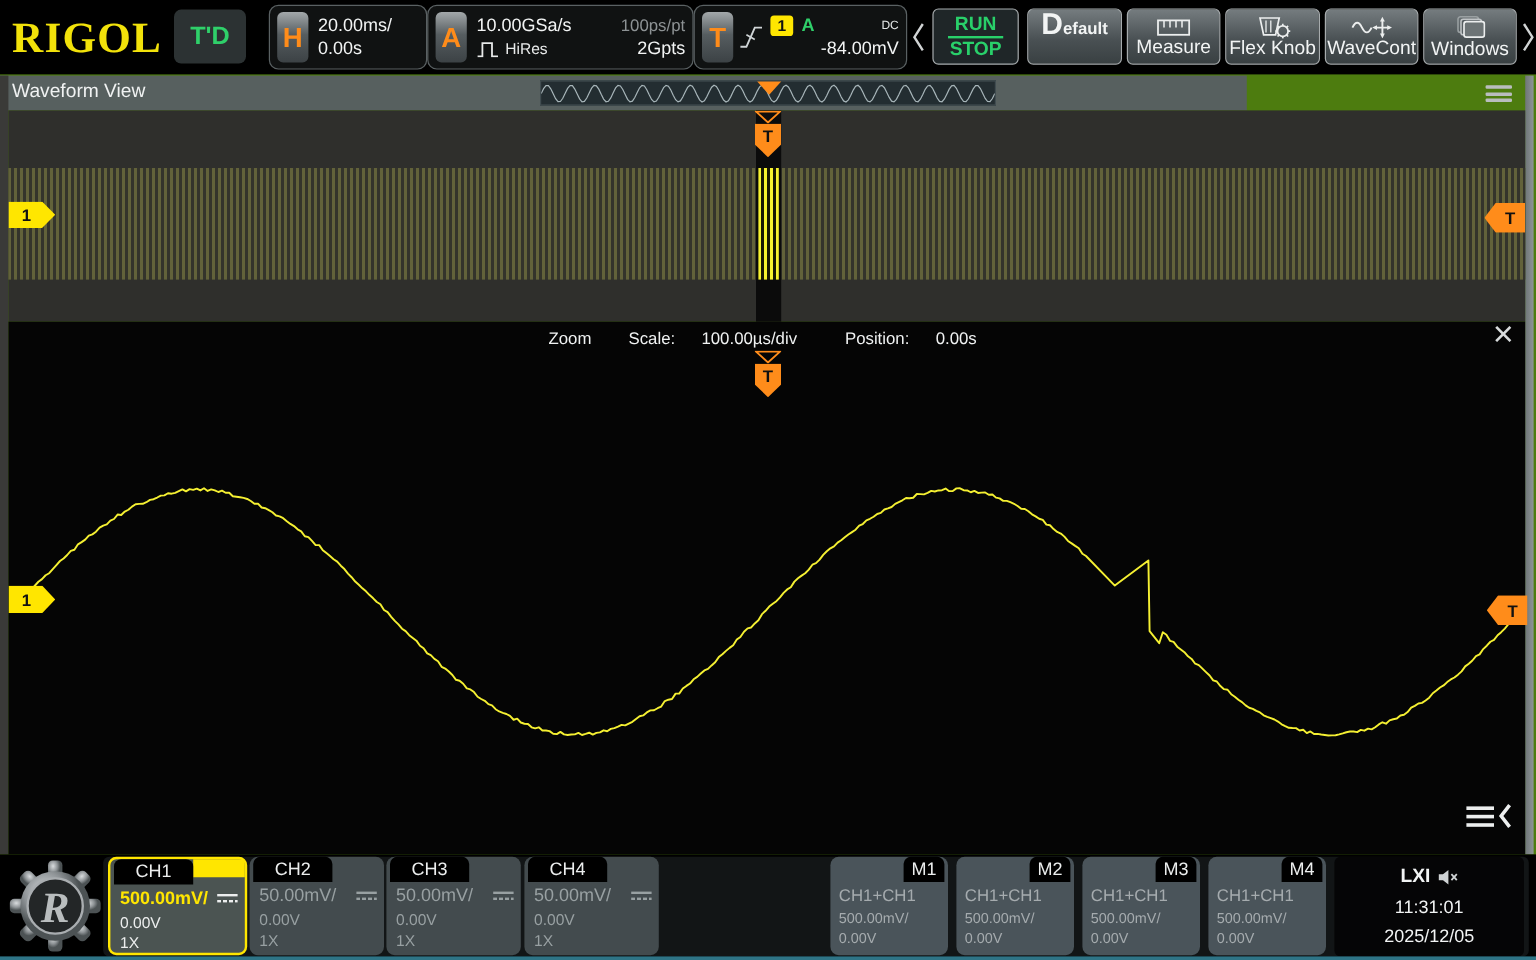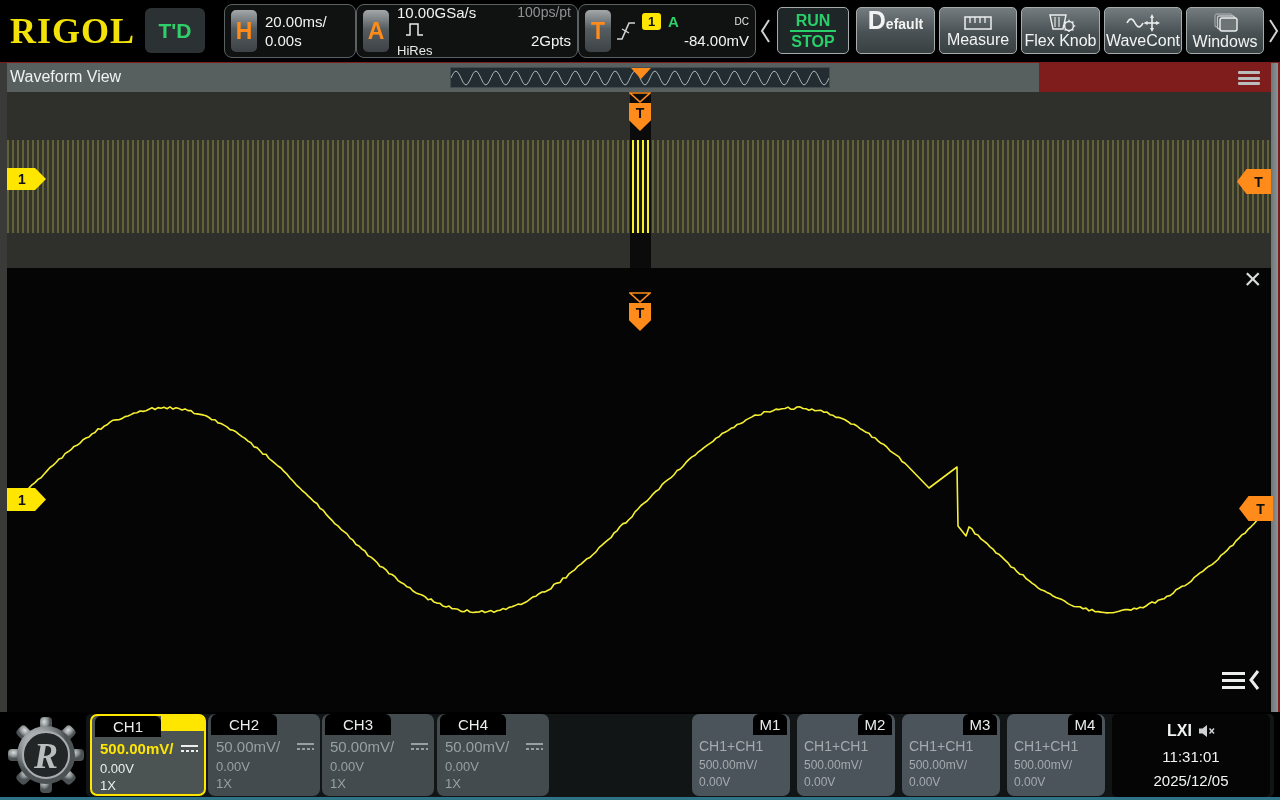--- a/index.html
+++ b/index.html
@@ -1,17 +1,17 @@
 <!DOCTYPE html>
 <html><head>
 <meta charset="utf-8">
 <style>
   html,body{margin:0;padding:0;background:#000;}
   *{box-sizing:border-box;}
-  .screen{position:relative;width:1280px;height:800px;background:#7f1d1d;overflow:hidden;
+  .screen{position:relative;width:1280px;height:800px;background:#4d7c0f;overflow:hidden;
           font-family:"Liberation Sans",sans-serif;color:#e8eaea;}
   
   .topbar{position:absolute;left:0;top:0;width:1280px;height:62px;background:#000;}
   .logo{position:absolute;left:10px;top:10px;font-family:"Liberation Serif",serif;
         font-weight:bold;font-size:36px;color:#f2e20a;letter-spacing:1px;}
   .tdbox{position:absolute;left:145px;top:8px;width:60px;height:45px;background:#2c3233;
          border-radius:6px;display:flex;align-items:center;justify-content:center;
          color:#2fd06a;font-size:21px;font-weight:bold;}
   .grp{position:absolute;top:4px;height:54px;border:1px solid #5a6163;border-radius:8px;
        background:#101212;display:flex;align-items:center;padding:0 6px;}
@@ -139,21 +139,21 @@
     </div>
 
     <div class="grp" style="left:356px;width:222px;">
       <div class="keyicon">A</div>
       <div class="gtxt">
         <div class="row">
           <span class="w15">10.00GSa/s</span>
           <span class="gray">100ps/pt</span>
         </div>
         <div class="row">
-          <span style="display:flex;align-items:center;gap:5px;flex-direction:column;">
+          <span style="display:flex;align-items:center;gap:5px;">
             <svg width="19" height="14" viewBox="0 0 19 14">
                 <polyline points="1,13 5,13 5,2 13,2 13,13 18,13" fill="none" stroke="#e8eaea" stroke-width="1.5"></polyline>
               </svg>
             <span style="font-size:13px;">HiRes</span>
           </span>
           <span class="w15">2Gpts</span>
         </div>
       </div>
     </div>
 
@@ -287,20 +287,25 @@
   </div>
   <div class="chmark" style="left:7px;top:168px;">1</div>
   <div class="trigmark" style="left:1237px;top:169px;">T</div>
 
   <div class="zoomsec">
     <svg width="1264" height="444" style="position:absolute;left:-7px;top:0;">
       <polyline id="main-wave" fill="none" stroke="#f5f032" stroke-width="1.6" stroke-linejoin="round" points="8,241.0 11,239.3 14,236.2 17,232.2 20,230.0 23,226.1 26,223.3 29,220.1 32,216.8 35,214.6 38,211.4 41,209.7 44,206.2 47,202.9 50,199.5 53,197.4 56,194.5 59,191.0 62,190.1 65,185.6 68,183.8 71,181.7 74,178.4 77,177.3 80,175.1 83,171.7 86,170.0 89,169.0 92,165.9 95,164.5 98,160.8 101,161.2 104,158.3 107,156.8 110,154.2 113,152.2 116,151.9 119,151.8 122,150.5 125,148.6 128,148.0 131,146.6 134,145.0 137,144.8 140,143.0 143,143.4 146,142.7 149,141.2 152,139.8 155,141.5 158,139.6 161,140.2 164,139.2 167,140.7 170,138.9 173,141.1 176,139.8 179,140.6 182,142.0 185,140.9 188,142.6 191,142.6 194,145.5 197,145.9 200,146.4 203,146.9 206,147.8 209,149.5 212,151.8 215,151.7 218,154.9 221,155.5 224,157.1 227,158.9 230,161.6 233,162.3 236,163.8 239,166.3 242,168.6 245,170.4 248,173.1 251,174.8 254,178.9 257,179.6 260,182.8 263,186.2 266,186.3 269,190.5 272,192.9 275,195.4 278,198.0 281,200.0 284,203.4 287,206.2 290,210.0 293,213.0 296,216.6 299,219.3 302,222.3 305,224.8 308,227.9 311,230.6 314,233.7 317,235.5 320,240.3 323,242.1 326,246.1 329,249.4 332,252.3 335,255.9 338,257.9 341,261.3 344,263.6 347,265.9 350,270.1 353,272.2 356,276.5 359,278.0 362,281.1 365,283.0 368,287.7 371,289.1 374,291.6 377,294.5 380,298.5 383,299.3 386,301.8 389,305.7 392,306.5 395,308.7 398,312.6 401,314.5 404,316.0 407,318.8 410,319.8 413,323.0 416,324.9 419,326.1 422,327.0 425,328.6 428,331.8 431,330.9 434,334.1 437,335.1 440,335.3 443,338.1 446,339.0 449,338.1 452,340.7 455,340.8 458,341.3 461,343.4 464,343.8 467,341.9 470,344.0 473,344.5 476,344.1 479,344.0 482,342.8 485,344.5 488,343.6 491,342.6 494,344.2 497,342.7 500,342.3 503,340.6 506,341.4 509,339.4 512,338.8 515,337.6 518,336.1 521,336.5 524,335.0 527,333.5 530,331.1 533,328.9 536,328.2 539,325.7 542,324.0 545,323.9 548,322.2 551,320.8 554,316.2 557,315.1 560,314.5 563,310.0 566,310.0 569,305.8 572,303.6 575,301.6 578,298.1 581,296.1 584,293.3 587,290.7 590,289.4 593,286.5 596,283.9 599,279.6 602,277.2 605,274.4 608,271.9 611,269.7 614,265.0 617,262.8 620,258.5 623,255.6 626,254.9 629,251.5 632,248.9 635,243.8 638,241.0 641,237.5 644,235.2 647,233.0 650,229.8 653,226.1 656,223.2 659,221.4 662,216.7 665,213.9 668,211.7 671,209.7 674,206.7 677,202.6 680,201.3 683,198.3 686,194.4 689,191.4 692,188.9 695,187.3 698,184.2 701,182.2 704,179.7 707,177.4 710,175.4 713,173.4 716,170.1 719,168.7 722,165.6 725,164.3 728,162.6 731,160.3 734,159.4 737,156.6 740,155.7 743,154.5 746,151.9 749,150.4 752,148.9 755,147.0 758,147.2 761,146.8 764,143.7 767,143.8 770,144.0 773,142.8 776,141.1 779,141.6 782,140.7 785,140.5 788,139.1 791,141.3 794,141.1 797,139.0 800,138.9 803,140.5 806,140.7 809,142.2 812,141.1 815,142.8 818,142.5 821,142.4 824,144.3 827,144.1 830,146.7 833,147.3 836,149.4 839,149.4 842,150.5 845,151.8 848,153.7 851,156.0 854,156.2 857,158.0 860,160.6 863,162.3 866,164.3 869,165.3 872,169.2 875,169.7 878,172.9 881,175.3 884,176.6 887,179.2 890,182.8 893,184.8 896,186.9 899,188.9 902,193.5 905,195.3 929,220 957,199 958,258 966,268 969,258.9 972,260.9 975,266.0 978,266.9 981,270.9 984,273.2 987,275.5 990,278.9 993,281.1 996,285.1 999,286.3 1002,289.2 1005,292.1 1008,294.9 1011,299.0 1014,299.9 1017,303.7 1020,306.3 1023,306.8 1026,310.5 1029,312.6 1032,315.1 1035,317.1 1038,319.8 1041,321.8 1044,322.7 1047,324.4 1050,325.7 1053,328.1 1056,329.4 1059,330.5 1062,331.6 1065,333.3 1068,335.6 1071,337.1 1074,338.5 1077,338.7 1080,338.8 1083,340.7 1086,340.1 1089,342.9 1092,341.5 1095,343.7 1098,343.6 1101,344.1 1104,344.5 1107,344.9 1110,344.8 1113,344.7 1116,344.0 1119,343.2 1122,342.2 1125,341.6 1128,341.6 1131,342.1 1134,340.2 1137,340.9 1140,339.2 1143,339.8 1146,338.0 1149,335.7 1152,333.9 1155,335.1 1158,332.3 1161,331.4 1164,330.8 1167,328.2 1170,327.6 1173,325.4 1176,321.7 1179,320.2 1182,318.3 1185,317.7 1188,315.7 1191,313.4 1194,309.7 1197,307.4 1200,304.9 1203,303.2 1206,300.4 1209,298.2 1212,296.6 1215,294.2 1218,291.5 1221,287.3 1224,285.1 1227,282.4 1230,278.7 1233,277.3 1236,272.9 1239,270.1 1242,266.8 1245,265.3 1248,261.4 1251,258.8 1254,255.8 1257,252.2 1260,248.9 1263,245.9 1266,243.4 1269,239.9"></polyline>
     </svg>
   </div>
 
+  <div class="zoomhdr">
+    <span>Zoom</span>
+    <span><span>Scale:</span> <span>100.00µs/div</span></span>
+    <span><span>Position:</span> <span>0.00s</span></span>
+  </div>
   <div class="closex">×</div>
 
   <div class="pendant" style="left:629px;top:292px;">
     <svg width="22" height="11">
         <polygon points="1,1 21,1 11,10" fill="#050505" stroke="#ff8c1a" stroke-width="1.6"></polygon>
       </svg>
     <div class="pbody">T</div>
   </div>
   <div class="chmark" style="left:7px;top:488px;height:23px;">1</div>
   <div class="trigmark" style="left:1239px;top:496px;">T</div>

